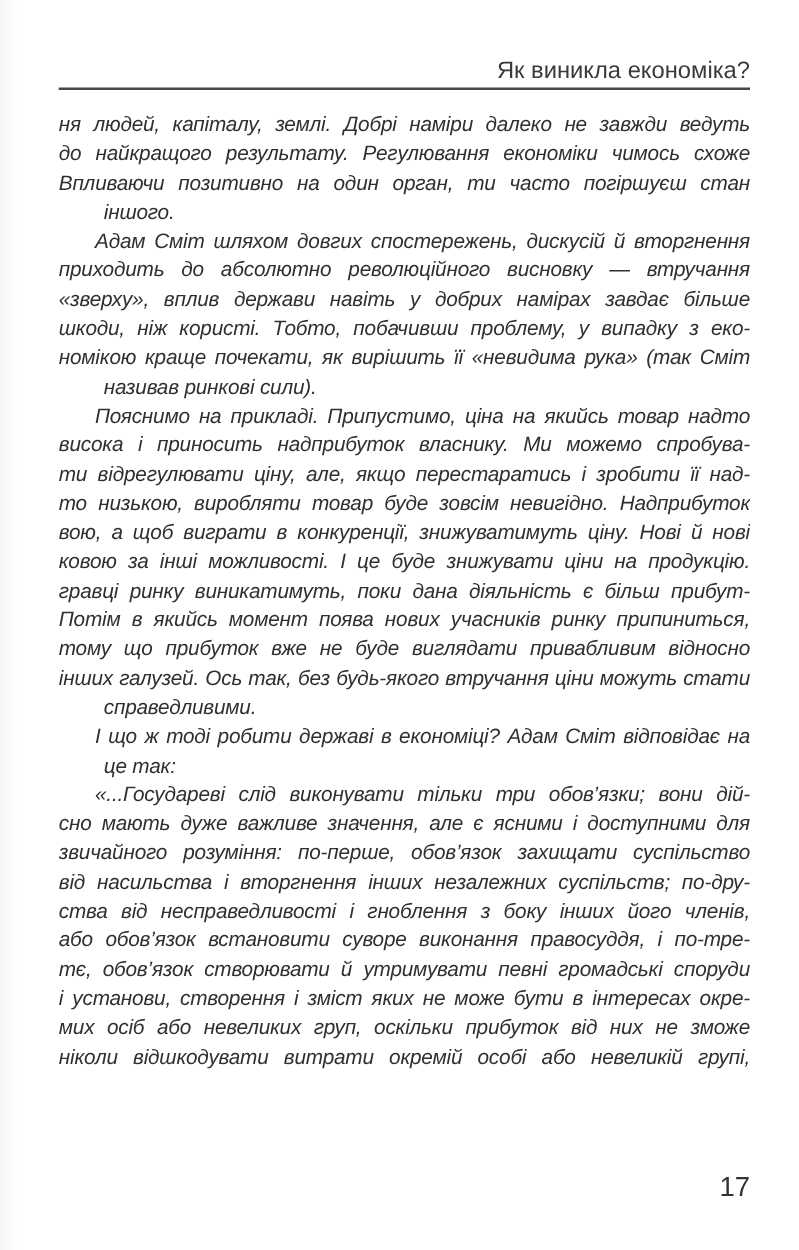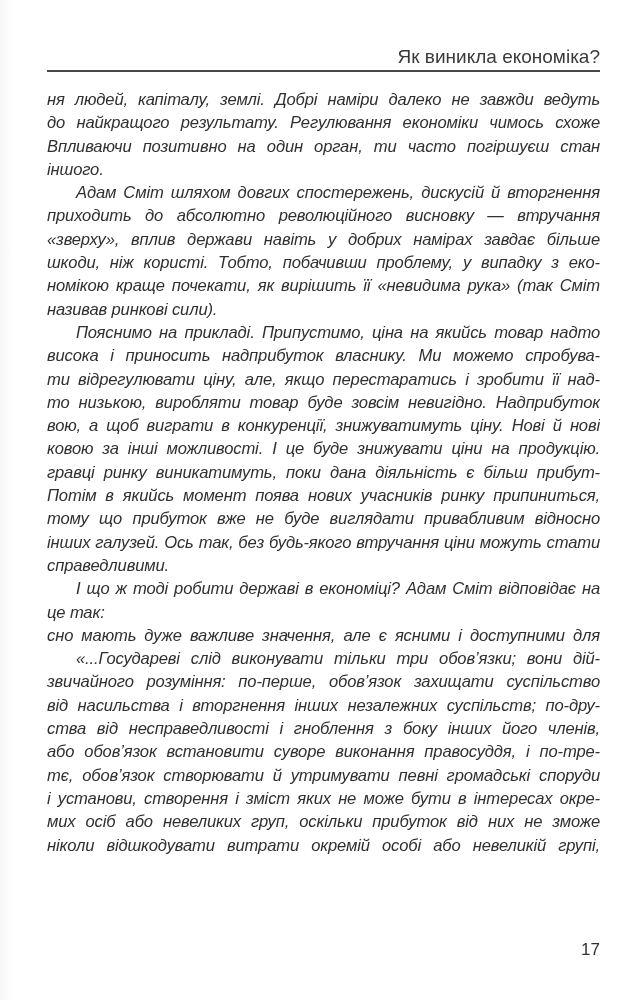--- a/index.html
+++ b/index.html
@@ -56,31 +56,32 @@
   .pline {
     height: 23.3px;
     line-height: 23.3px;
     overflow: hidden;
     text-align: justify;
     text-align-last: justify;
     white-space: normal;
   }
   .pline.plast {
     text-align-last: left;
+    margin-left: 36px;
   }
   .pline.indent {
     text-indent: 29px;
   }
   .page-number {
     position: absolute;
     top: 939px;
     left: 47px;
     width: 553px;
     text-align: right;
-    font-size: 17px;
+    font-size: 22px;
     line-height: 22px;
     color: #333333;
   }
 </style>
 </head>
 <body>
 
 <div class="page">
   <div class="running-head">Як виникла економіка?</div>
   <div class="head-rule"></div>
@@ -101,22 +102,22 @@
       <div class="pline">то низькою, виробляти товар буде зовсім невигідно. Надприбуток</div>
       <div class="pline">вою, а щоб виграти в конкуренції, знижуватимуть ціну. Нові й нові</div>
       <div class="pline">ковою за інші можливості. І це буде знижувати ціни на продукцію.</div>
       <div class="pline">гравці ринку виникатимуть, поки дана діяльність є більш прибут-</div>
       <div class="pline">Потім в якийсь момент поява нових учасників ринку припиниться,</div>
       <div class="pline">тому що прибуток вже не буде виглядати привабливим відносно</div>
       <div class="pline">інших галузей. Ось так, без будь-якого втручання ціни можуть стати</div>
       <div class="pline plast">справедливими.</div>
       <div class="pline indent">І що ж тоді робити державі в економіці? Адам Сміт відповідає на</div>
       <div class="pline plast">це так:</div>
+      <div class="pline indent">«...Государеві слід виконувати тільки три обов’язки; вони дій-</div>
       <div class="pline">сно мають дуже важливе значення, але є ясними і доступними для</div>
-      <div class="pline indent">«...Государеві слід виконувати тільки три обов’язки; вони дій-</div>
       <div class="pline">звичайного розуміння: по-перше, обов’язок захищати суспільство</div>
       <div class="pline">від насильства і вторгнення інших незалежних суспільств; по-дру-</div>
       <div class="pline">ства від несправедливості і гноблення з боку інших його членів,</div>
       <div class="pline">або обов’язок встановити суворе виконання правосуддя, і по-тре-</div>
       <div class="pline">тє, обов’язок створювати й утримувати певні громадські споруди</div>
       <div class="pline">і установи, створення і зміст яких не може бути в інтересах окре-</div>
       <div class="pline">мих осіб або невеликих груп, оскільки прибуток від них не зможе</div>
       <div class="pline">ніколи відшкодувати витрати окремій особі або невеликій групі,</div>
     </div>
   <div class="page-number">17</div>

